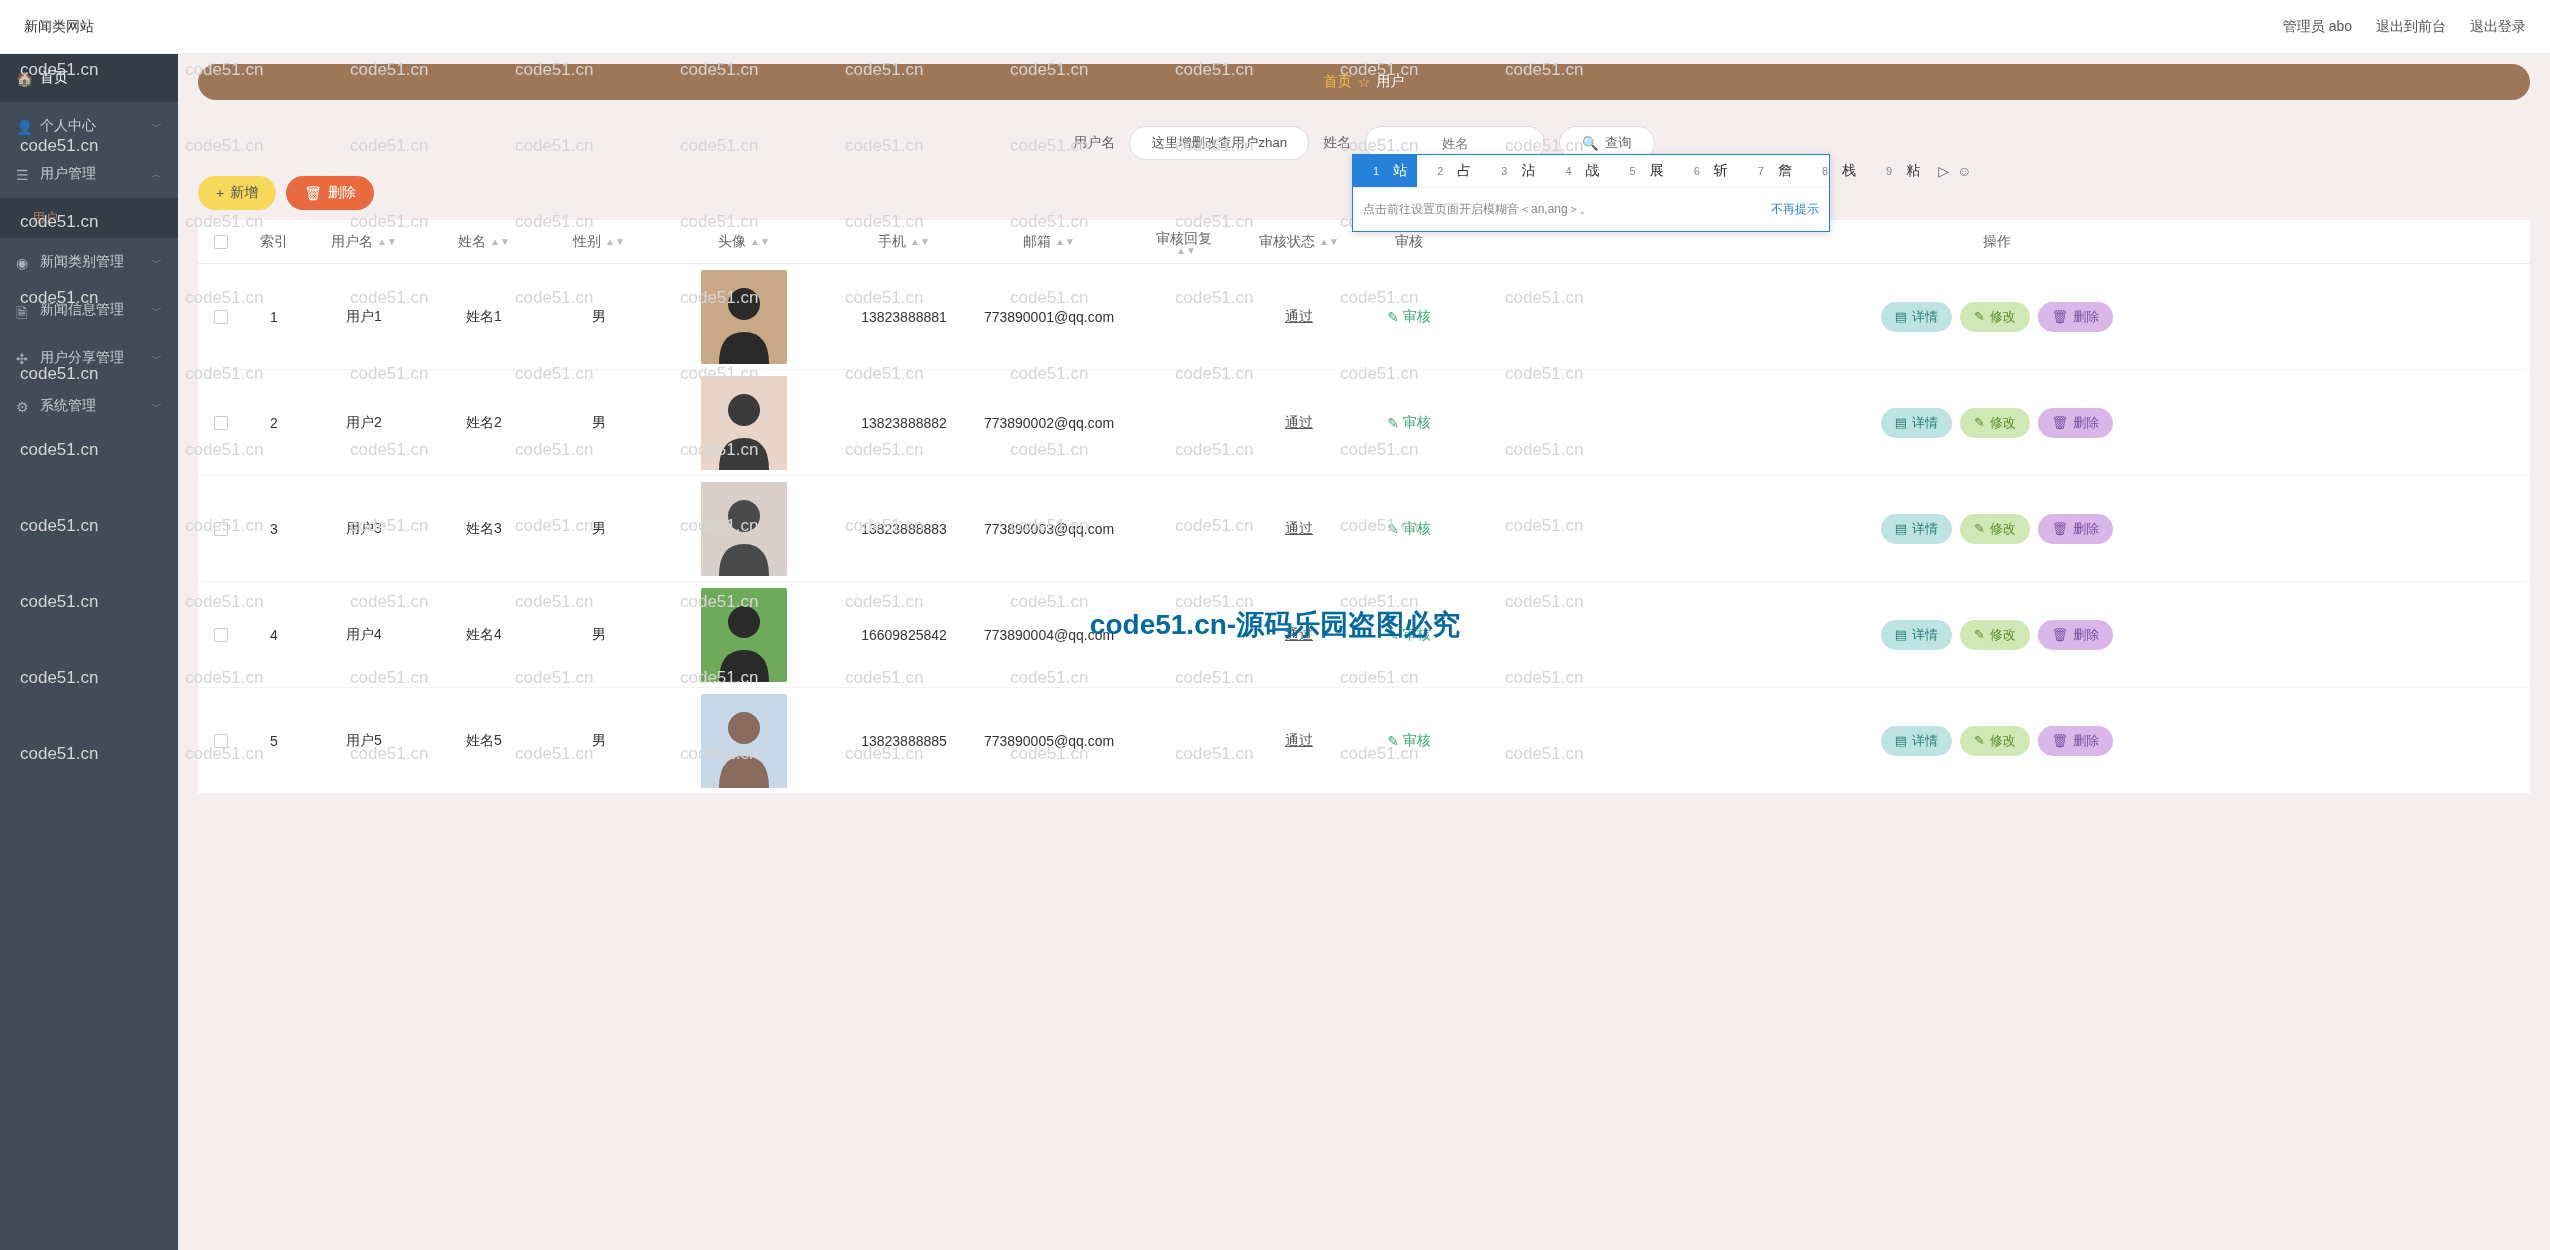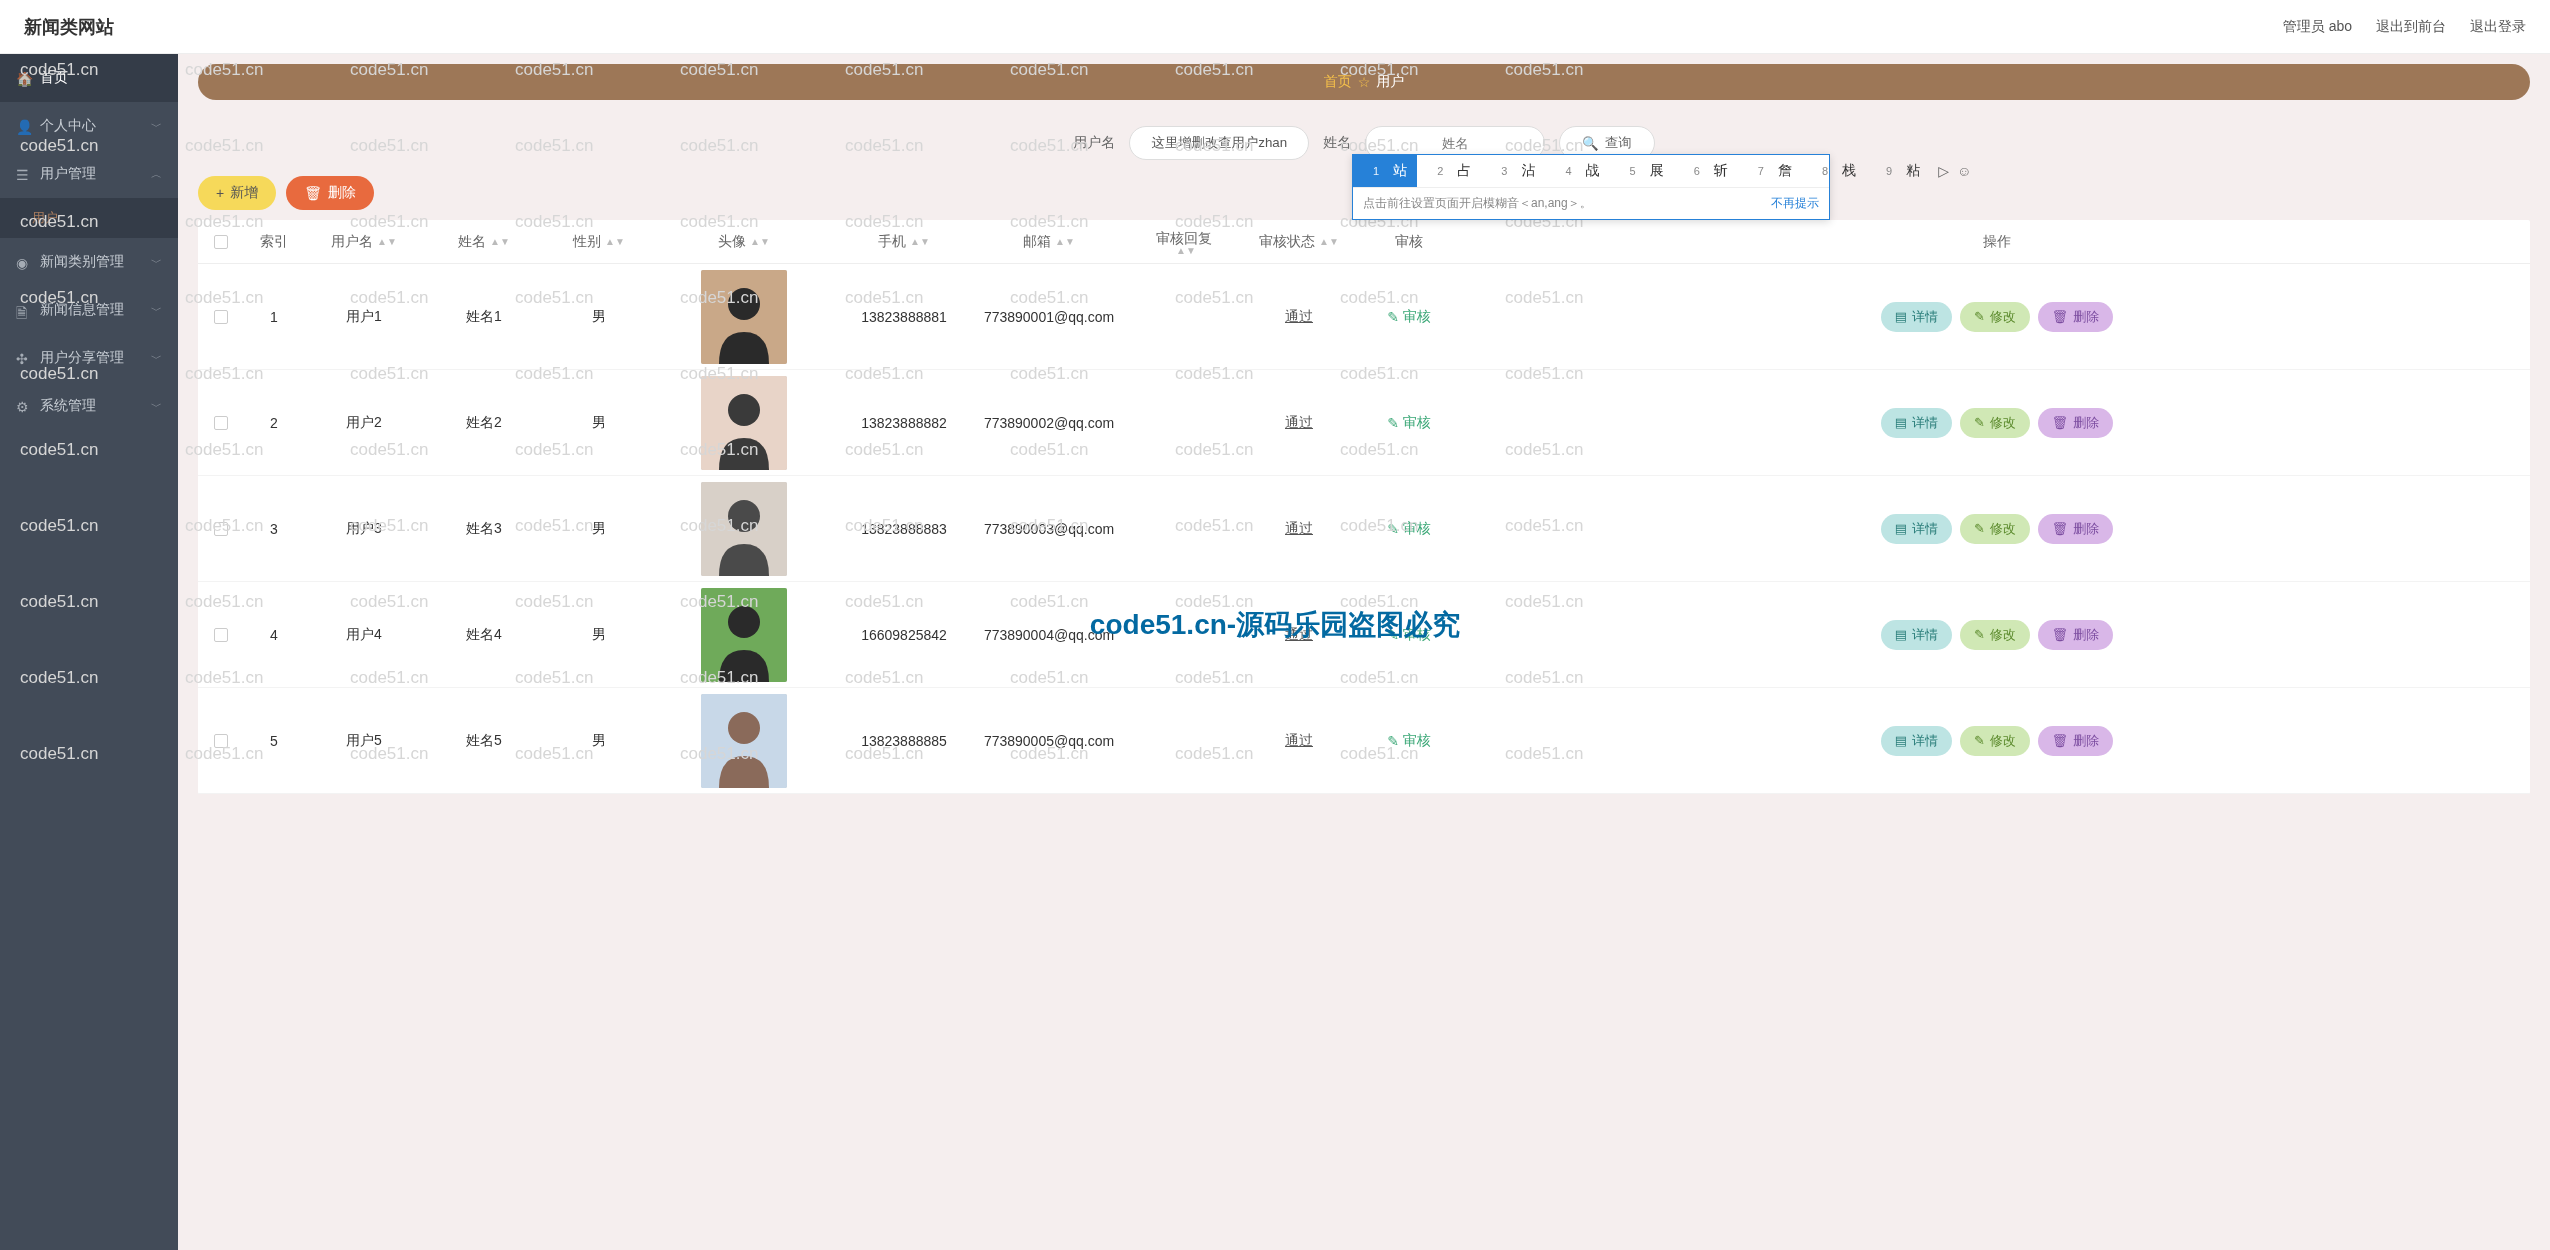--- a/index.html
+++ b/index.html
@@ -1,21 +1,21 @@
 <!DOCTYPE html>
 <html><head>
 <meta charset="utf-8">
 <style>
 * { margin: 0; padding: 0; box-sizing: border-box; }
 body { font-family: "Microsoft YaHei", Arial, sans-serif; font-size: 14px; color: #333; background: #f5eeee; overflow: hidden; }
 .app { display: flex; flex-direction: column; height: 100vh; width: 100vw; }
 
 
 .topbar { display: flex; align-items: center; justify-content: space-between; height: 54px; background: #fff; border-bottom: 1px solid #eee; padding: 0 24px; }
-.topbar-left { font-size: 18px; font-weight: bold; }
+.topbar-left { font-size: 14px; font-weight: normal; }
 .topbar-right { display: flex; gap: 24px; }
 .topbar-right a { color: #555; text-decoration: none; cursor: pointer; }
 
 
 .layout { flex: 1; display: flex; overflow: hidden; }
 
 
 .sidebar { width: 178px; background: #2a3542; background: #3b4451; display: flex; flex-direction: column; }
 .sidebar { background: #424b58; }
 .sidebar-item { display: flex; align-items: center; justify-content: space-between; padding: 0 16px; height: 48px; color: #c7cdd4; cursor: pointer; font-size: 14px; }
@@ -43,21 +43,21 @@
 
 
 .ime { position: absolute; top: 40px; left: 50%; transform: translateX(-12px); z-index: 20; background:#fff; border:1px solid #2681d8; width: 478px; box-shadow: 0 2px 8px rgba(0,0,0,.15); }
 .ime-row1 { display:flex; align-items:center; height: 32px; }
 .ime-cand { flex:1; display:flex; align-items:center; padding-left:0; }
 .ime-cand span { display:flex; align-items:baseline; padding:0 10px; height:32px; align-items:center; }
 .ime-cand span.first { background:#2681d8; color:#fff; }
 .ime-cand .num { font-size:11px; margin-right:4px; color:#888; }
 .ime-cand span.first .num { color:#eaf2fb; }
 .ime-nav { padding: 0 8px; color:#666; font-size:14px; display:flex; align-items:center; gap:8px; }
-.ime-row2 { display:flex; align-items:center; justify-content:space-between; height:32px; padding: 0 10px; font-size:12px; color:#888; border-top:1px solid #eee; }
+.ime-row2 { display:flex; align-items:center; justify-content:space-between; height:44px; padding: 0 10px; font-size:12px; color:#888; border-top:1px solid #eee; }
 .ime-row2 .link { color:#2681d8; }
 
 
 .actions { display:flex; gap:10px; padding: 4px 0 10px; }
 .btn-pill { height: 34px; border-radius: 18px; border:none; padding:0 18px; display:flex; align-items:center; gap:6px; cursor:pointer; font-size:14px; }
 .btn-add { background:#f6d95a; color:#555; }
 .btn-del { background:#e86a3e; color:#fff; }
 
 
 .tbl { width:100%; background:#fff; border-radius:2px; }

